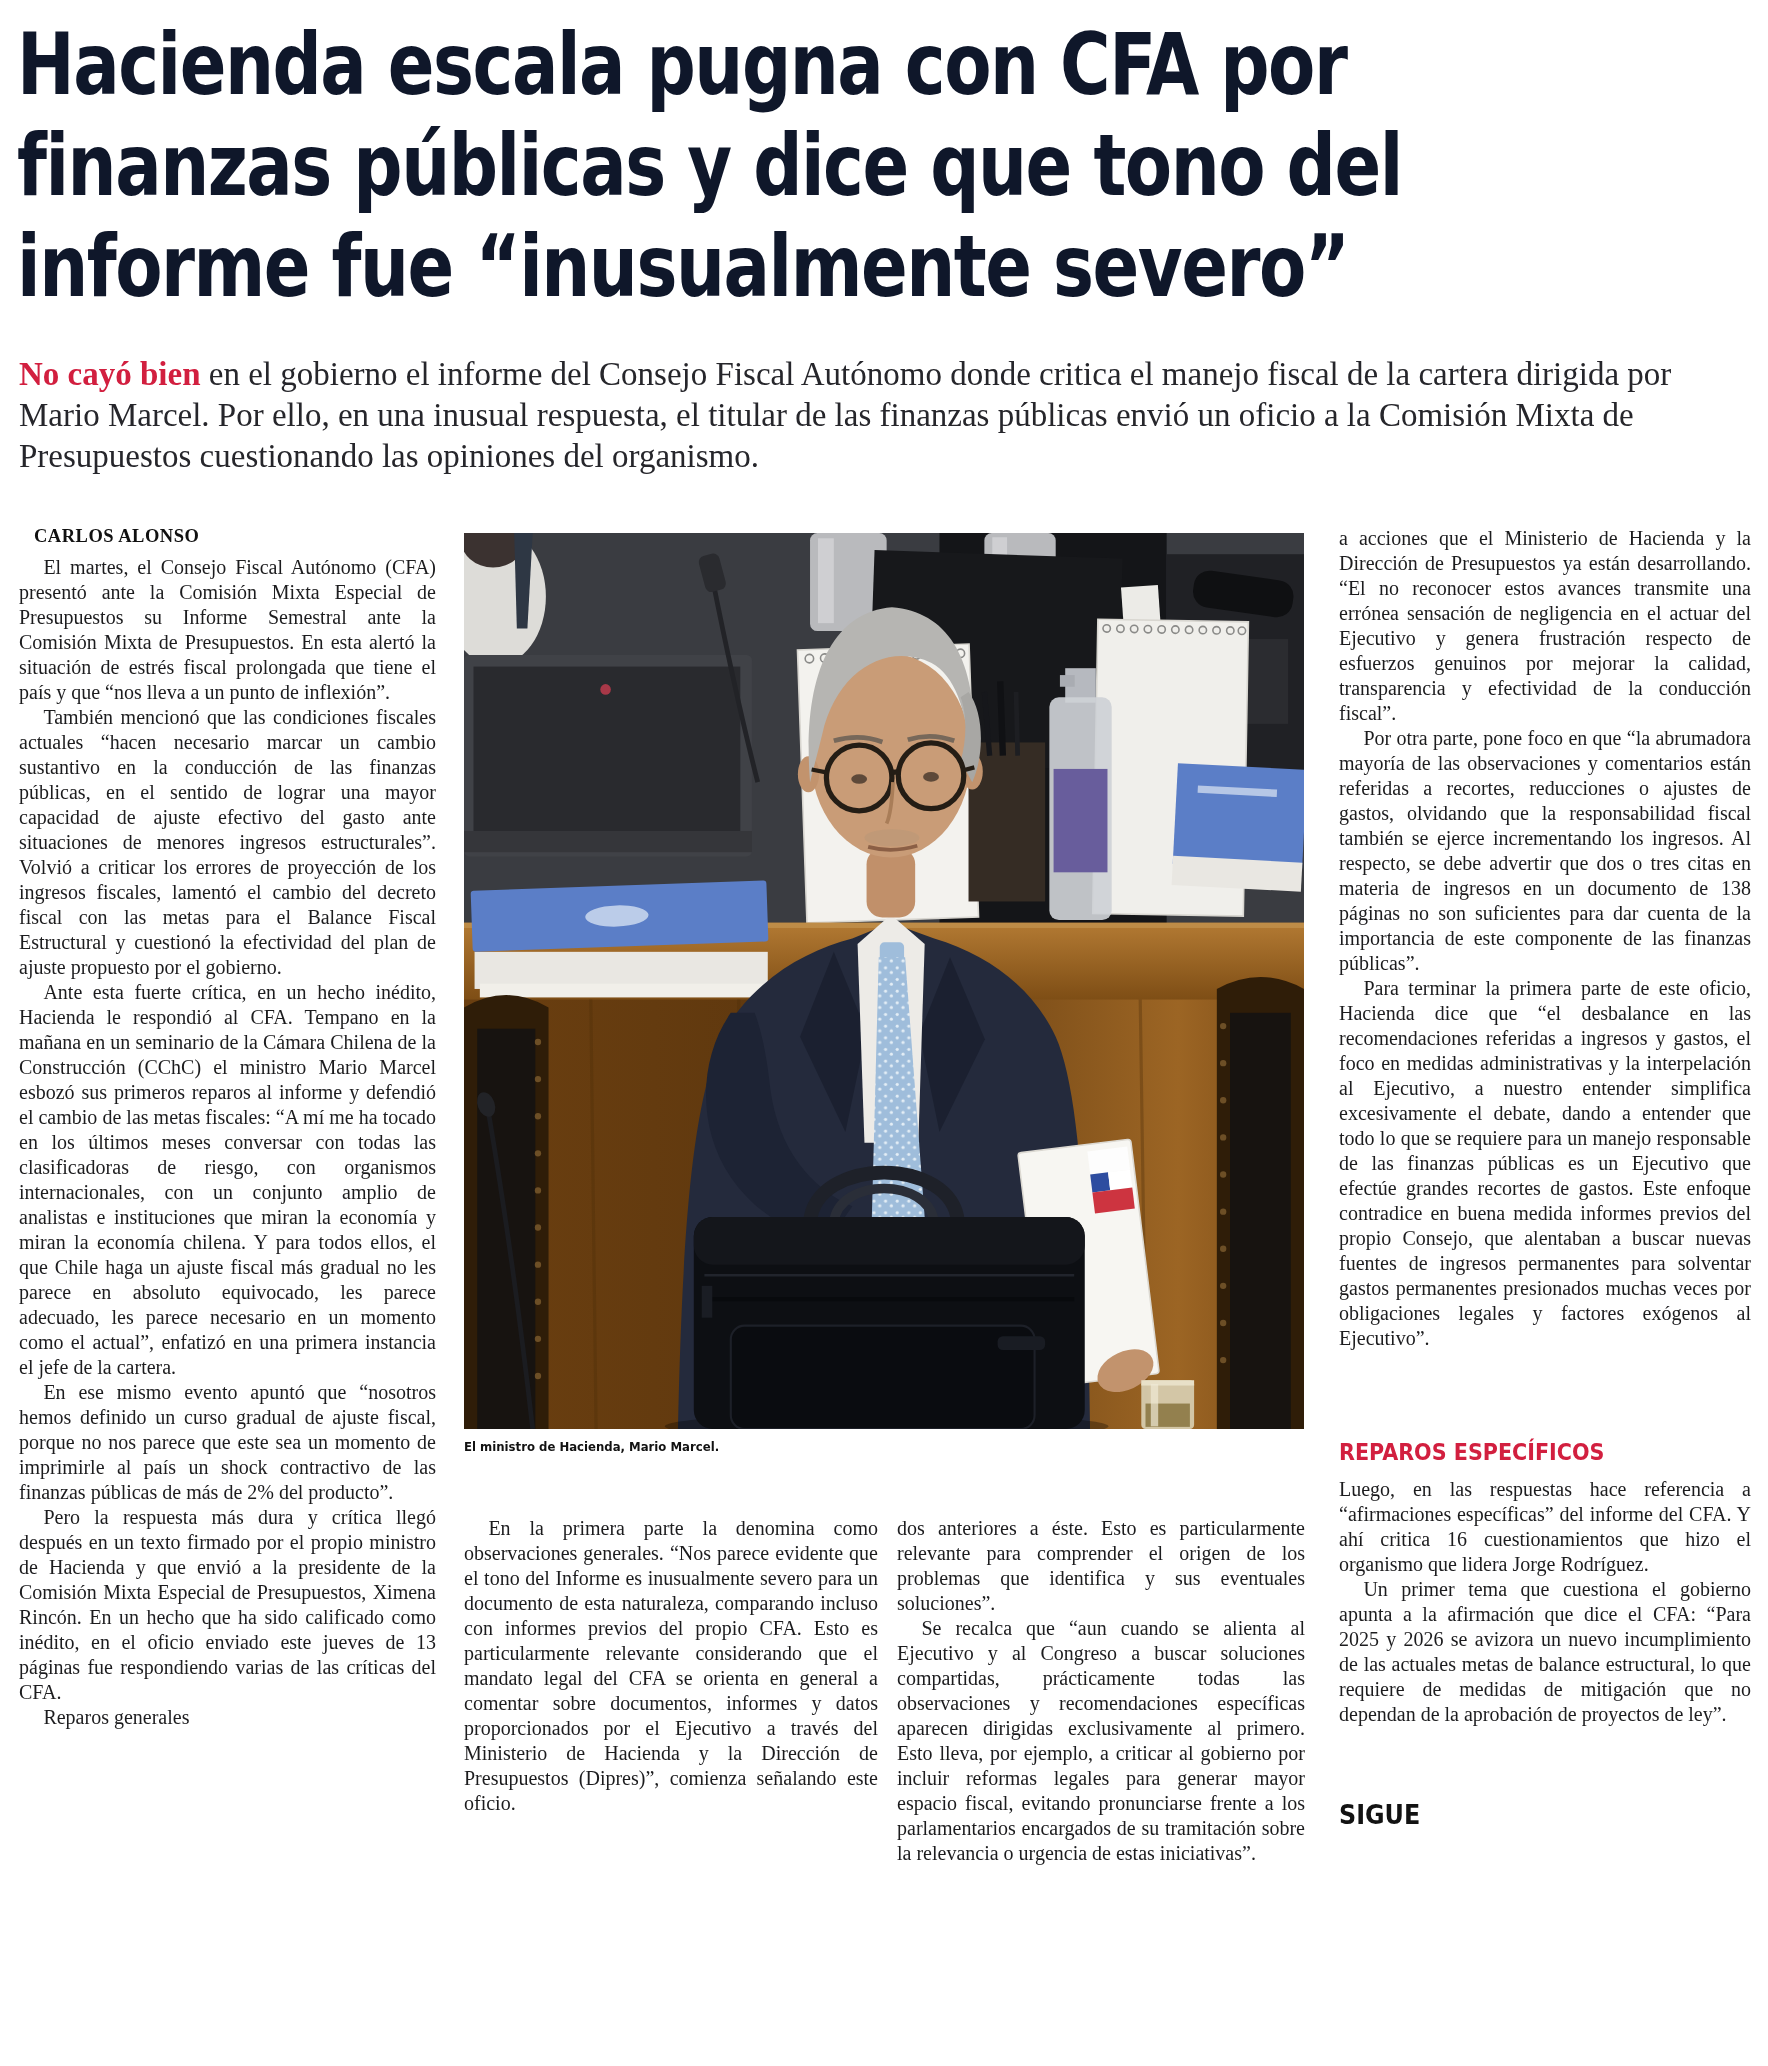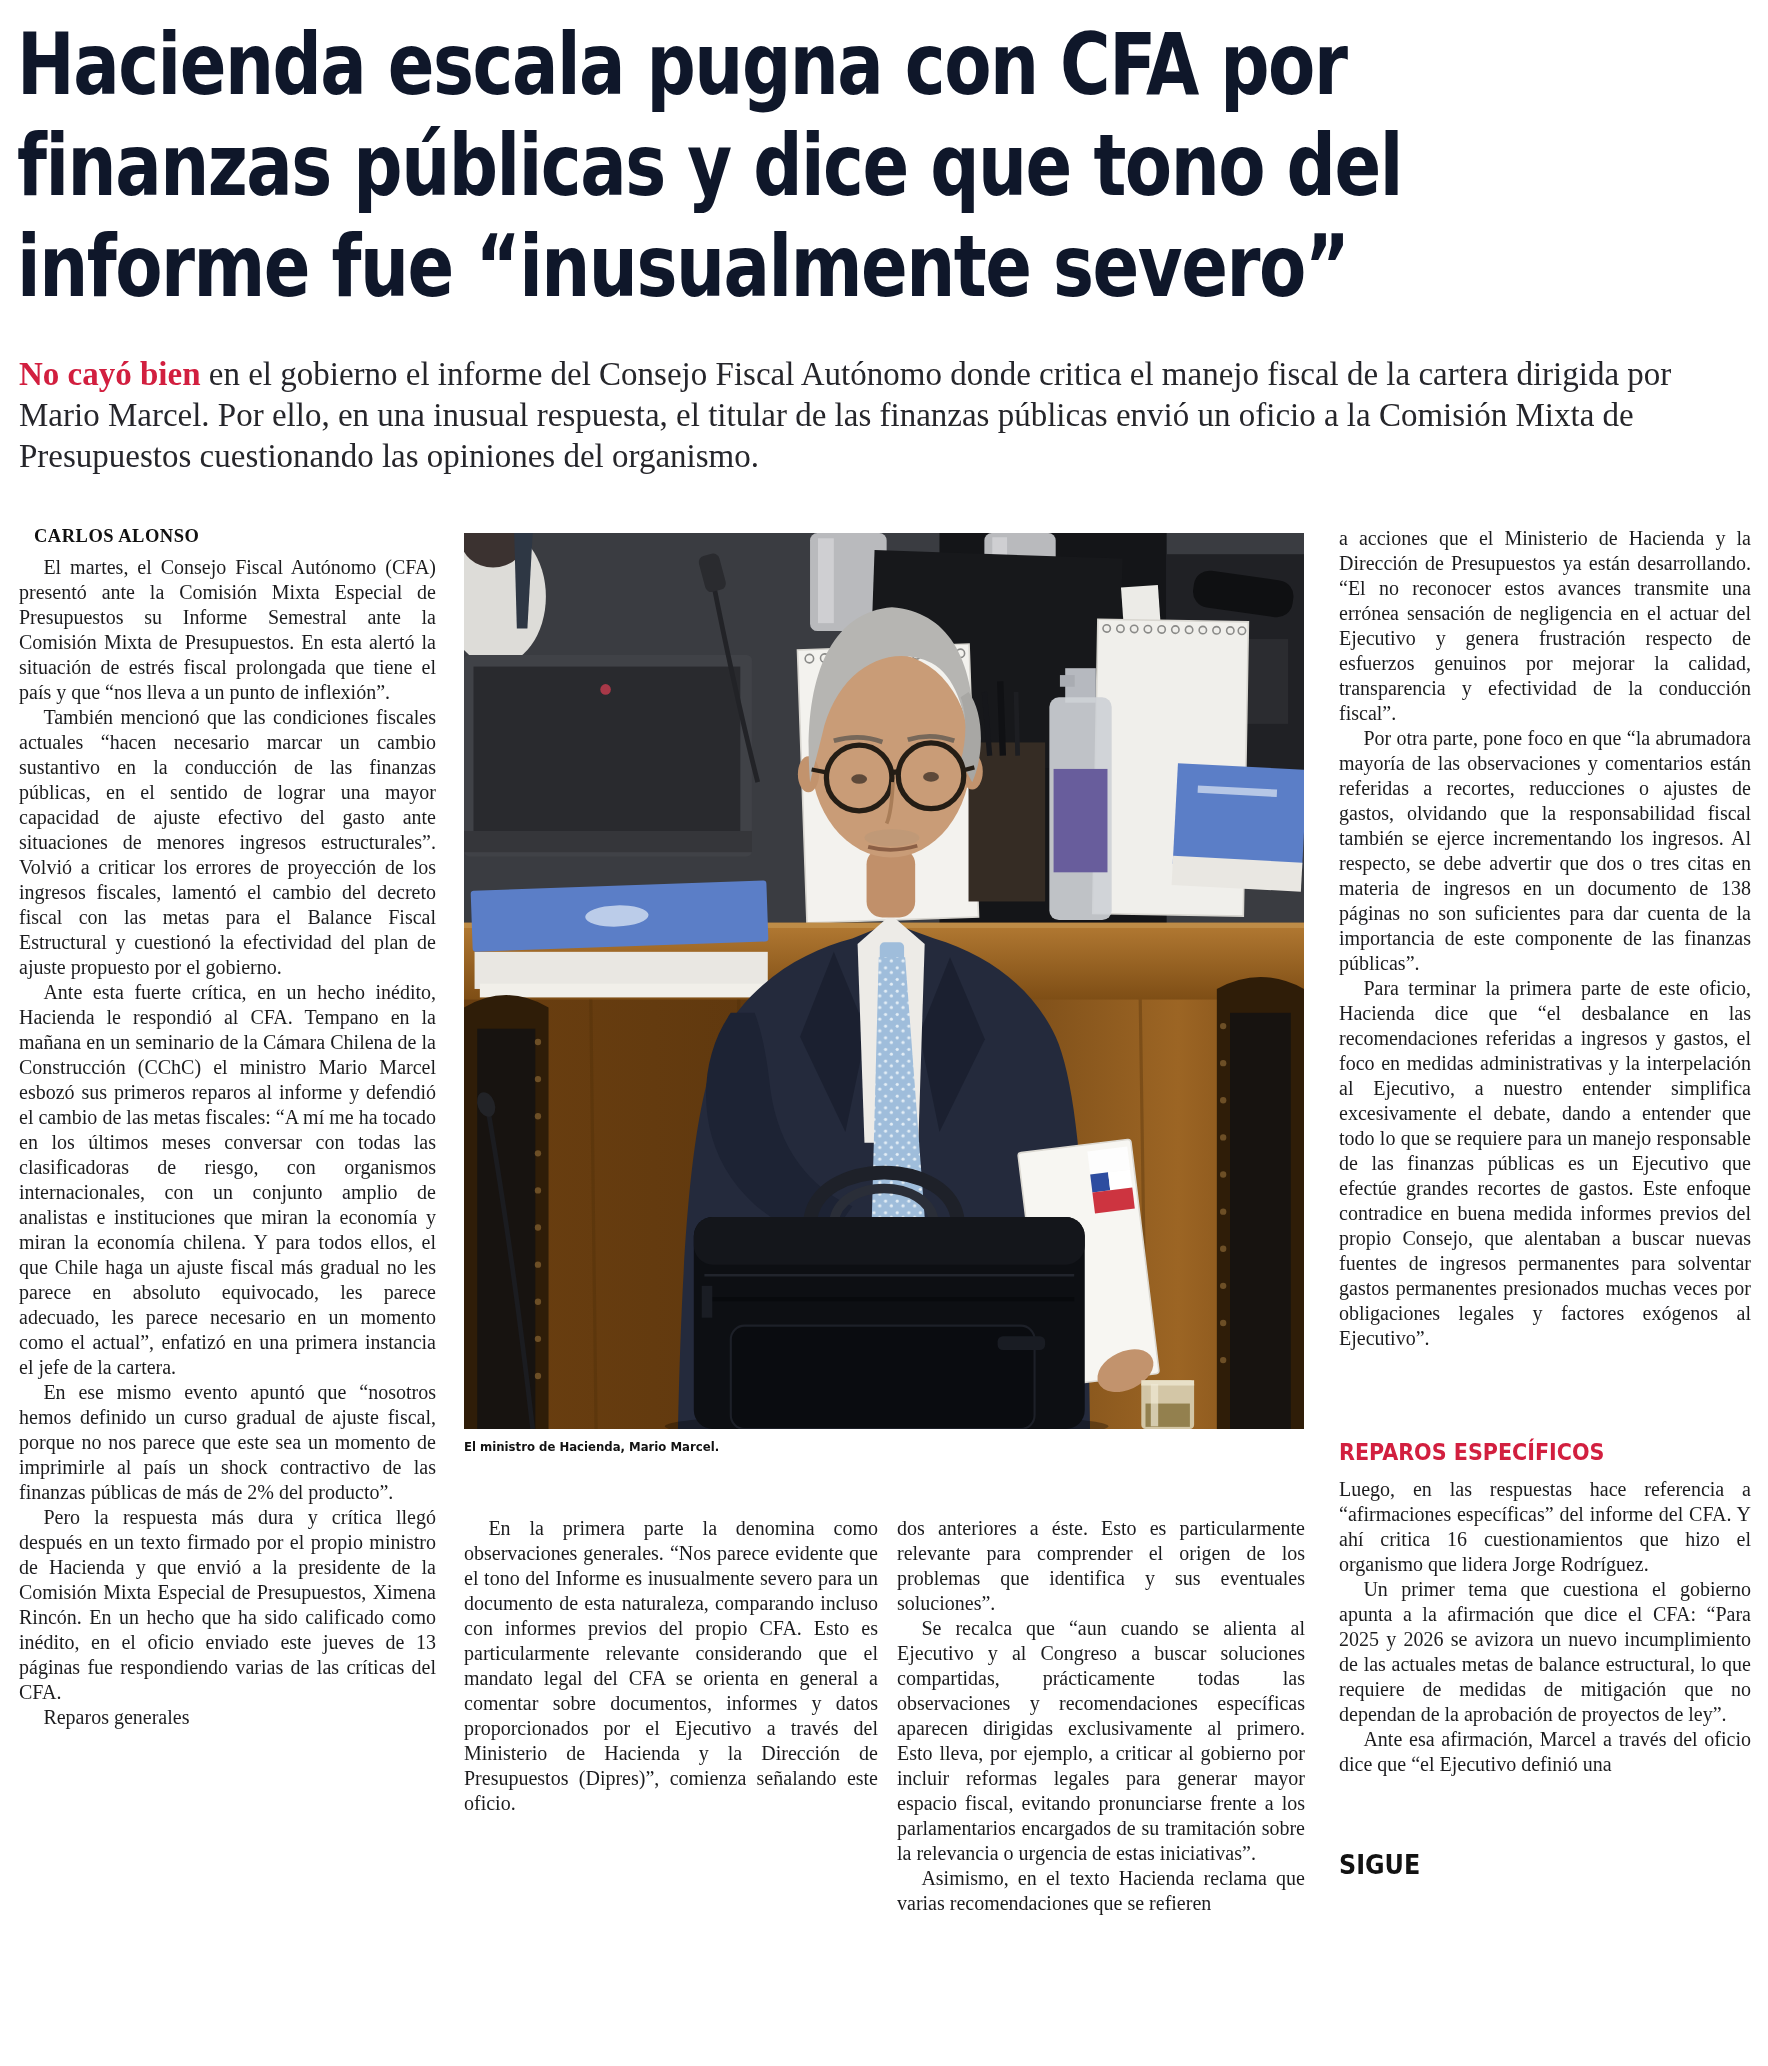--- a/index.html
+++ b/index.html
@@ -298,30 +298,28 @@
 
 <figcaption class="caption">El ministro de Hacienda, Mario Marcel.</figcaption>
 
 <div class="bodycol col2">
     <p>En la primera parte la denomina como observaciones generales. “Nos parece evidente que el tono del Informe es inusualmente severo para un documento de esta naturaleza, comparando incluso con informes previos del propio CFA. Esto es particularmente relevante considerando que el mandato legal del CFA se orienta en general a comentar sobre documentos, informes y datos proporcionados por el Ejecutivo a través del Ministerio de Hacienda y la Dirección de Presupuestos (Dipres)”, comienza señalando este oficio.</p>
   </div>
 
 <div class="bodycol col3 continued">
     <p>dos anteriores a éste. Esto es particularmente relevante para comprender el origen de los problemas que identifica y sus eventuales soluciones”.</p>
     <p>Se recalca que “aun cuando se alienta al Ejecutivo y al Congreso a buscar soluciones compartidas, prácticamente todas las observaciones y recomendaciones específicas aparecen dirigidas exclusivamente al primero. Esto lleva, por ejemplo, a criticar al gobierno por incluir reformas legales para generar mayor espacio fiscal, evitando pronunciarse frente a los parlamentarios encargados de su tramitación sobre la relevancia o urgencia de estas iniciativas”.</p>
-    <p>Asimismo, en el texto Hacienda reclama que varias recomendaciones que se refieren</p>
   </div>
 
 <div class="bodycol col4 continued">
   <div class="continued">
       <p>a acciones que el Ministerio de Hacienda y la Dirección de Presupuestos ya están desarrollando. “El no reconocer estos avances transmite una errónea sensación de negligencia en el actuar del Ejecutivo y genera frustración respecto de esfuerzos genuinos por mejorar la calidad, transparencia y efectividad de la conducción fiscal”.</p>
       <p>Por otra parte, pone foco en que “la abrumadora mayoría de las observaciones y comentarios están referidas a recortes, reducciones o ajustes de gastos, olvidando que la responsabilidad fiscal también se ejerce incrementando los ingresos. Al respecto, se debe advertir que dos o tres citas en materia de ingresos en un documento de 138 páginas no son suficientes para dar cuenta de la importancia de este componente de las finanzas públicas”.</p>
       <p>Para terminar la primera parte de este oficio, Hacienda dice que “el desbalance en las recomendaciones referidas a ingresos y gastos, el foco en medidas administrativas y la interpelación al Ejecutivo, a nuestro entender simplifica excesivamente el debate, dando a entender que todo lo que se requiere para un manejo responsable de las finanzas públicas es un Ejecutivo que efectúe grandes recortes de gastos. Este enfoque contradice en buena medida informes previos del propio Consejo, que alentaban a buscar nuevas fuentes de ingresos permanentes para solventar gastos permanentes presionados muchas veces por obligaciones legales y factores exógenos al Ejecutivo”.</p>
     </div>
   <h2 class="section-header">REPAROS ESPECÍFICOS</h2>
   <div>
       <p>Luego, en las respuestas hace referencia a “afirmaciones específicas” del informe del CFA. Y ahí critica 16 cuestionamientos que hizo el organismo que lidera Jorge Rodríguez.</p>
       <p>Un primer tema que cuestiona el gobierno apunta a la afirmación que dice el CFA: “Para 2025 y 2026 se avizora un nuevo incumplimiento de las actuales metas de balance estructural, lo que requiere de medidas de mitigación que no dependan de la aprobación de proyectos de ley”.</p>
-      <p>Ante esa afirmación, Marcel a través del oficio dice que “el Ejecutivo definió una</p>
     </div>
   <div class="sigue">SIGUE</div>
 </div>
 
 
 </body></html>

